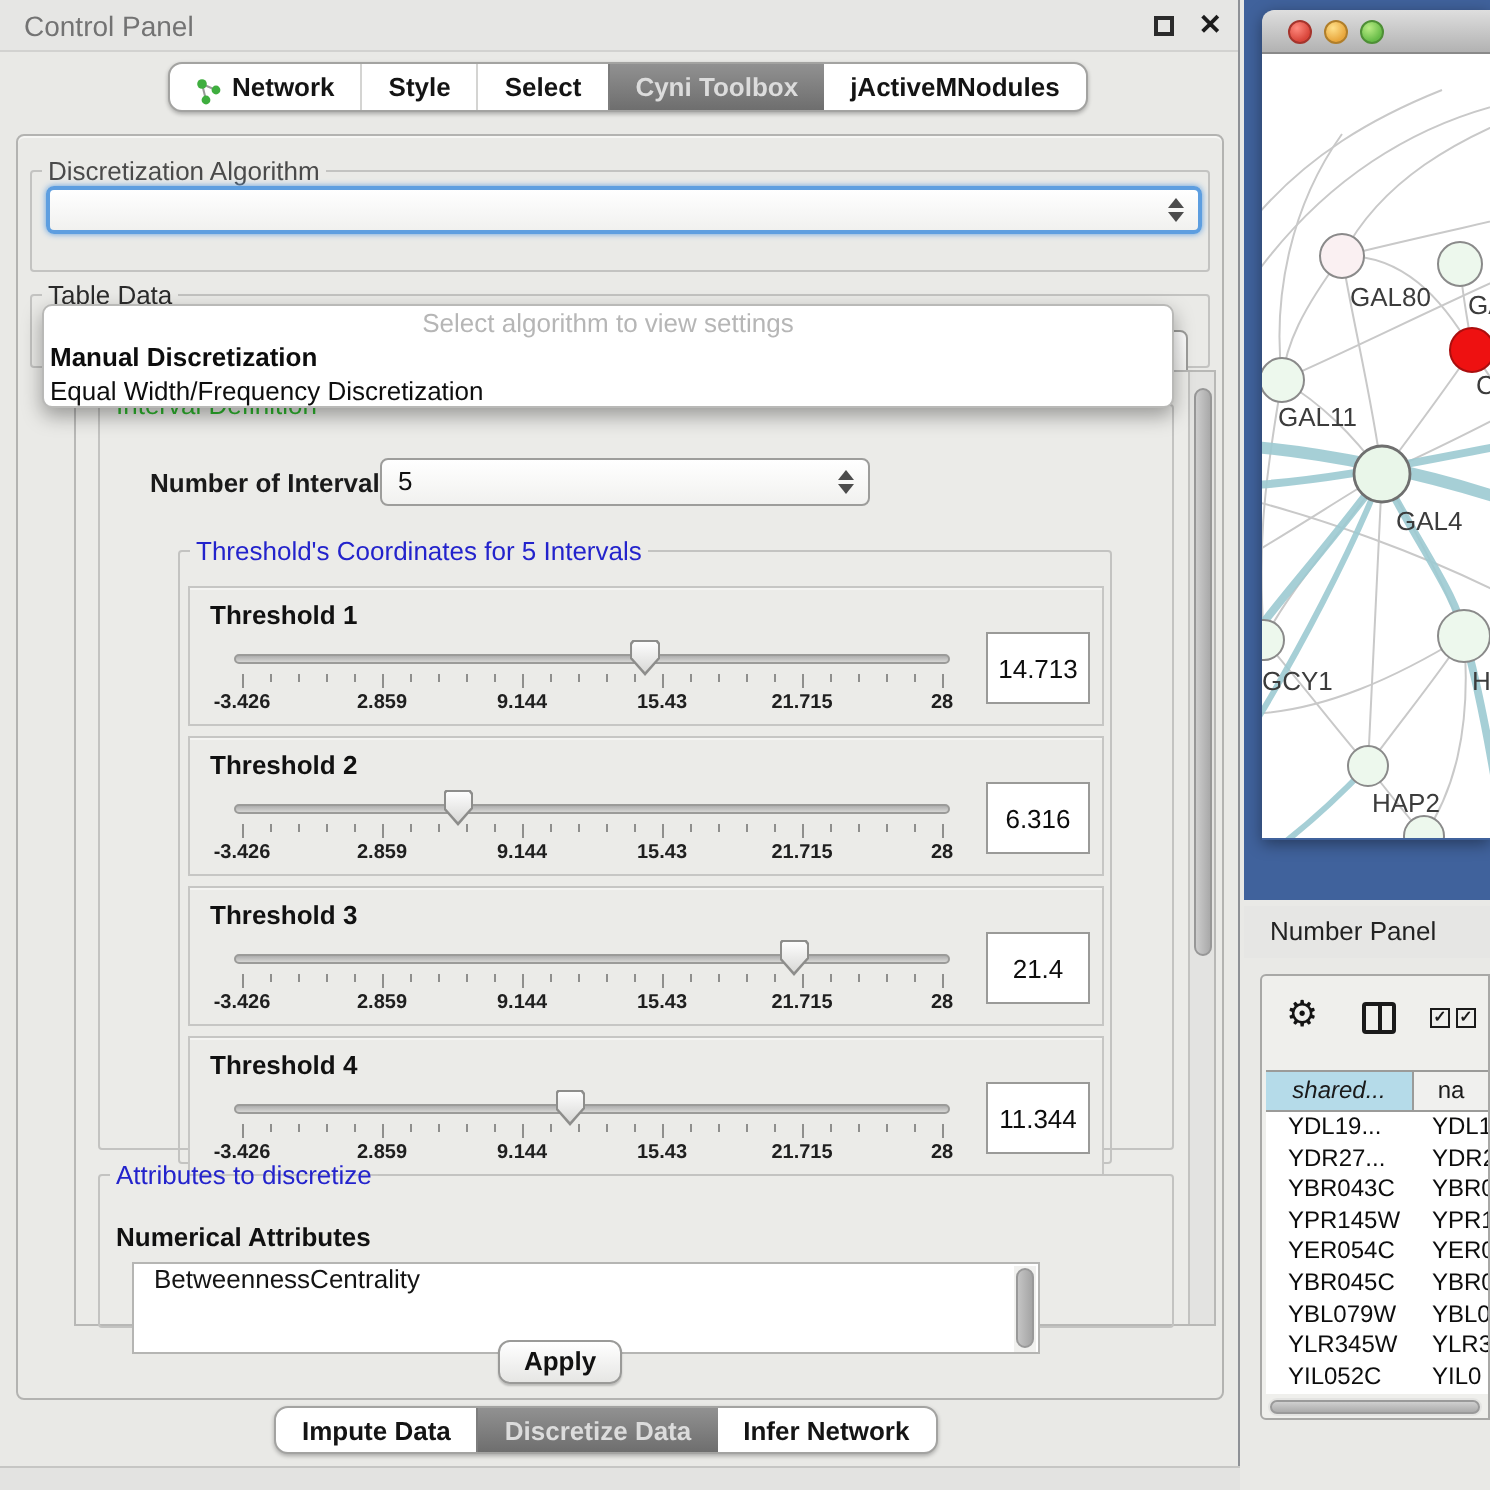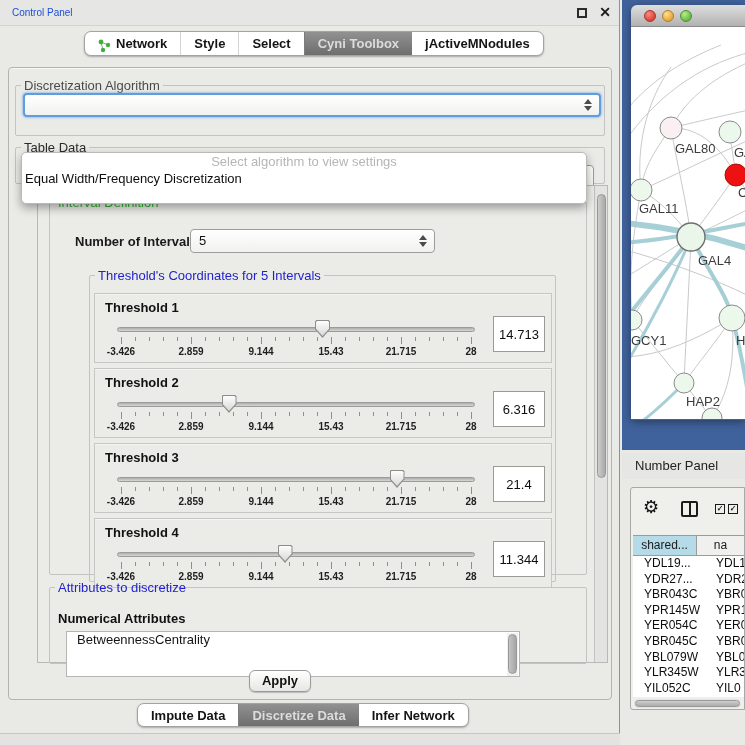--- a/index.html
+++ b/index.html
@@ -5,21 +5,21 @@
   * { margin:0; padding:0; box-sizing:border-box; }
   html,body { width:745px; height:745px; overflow:hidden; background:#e9e9e6;
     font-family:"Liberation Sans", sans-serif; color:#1a1a1a; }
   .root { position:relative; width:745px; height:745px; }
 
   
   .control-panel { position:absolute; left:0; top:0; width:620px; height:745px;
     background:#e9e9e6; border-right:1px solid #8e9196; }
   .cp-titlebar { position:absolute; left:0; top:0; width:100%; height:26px;
     background:#e6e6e4; border-bottom:1px solid #d2d2d0; }
-  .cp-title { position:absolute; left:12px; top:0; line-height:26px; font-size:10px; color:#1d4ed8; }
+  .cp-title { position:absolute; left:12px; top:0; line-height:26px; font-size:14px; color:#737373; }
   .float-icon { position:absolute; right:32px; top:8px; width:10px; height:10px;
     border:2px solid #2b2b2b; background:transparent; }
   .close-icon { position:absolute; right:8px; top:4px; font-size:14px; font-weight:bold; color:#1c1c1c; cursor:default; }
 
   
   .top-tabs { position:absolute; left:84px; top:31px; height:25px; display:flex;
     background:#ffffff; border:1px solid #a3a3a1; border-radius:7px; overflow:hidden;
     box-shadow:0 1px 2px rgba(0,0,0,.28); }
   .tab { padding:0 13px; line-height:23px; font-size:13px; font-weight:600; color:#141414;
     display:flex; align-items:center; gap:5px; white-space:nowrap; }
@@ -134,21 +134,21 @@
   .gear-icon { position:absolute; left:12px; top:8px; font-size:18px; color:#141414; }
   .split-icon { position:absolute; left:50px; top:13px; width:17px; height:16px; border:2px solid #1a1a1a; border-radius:2px; }
   .split-icon:before { content:""; position:absolute; left:50%; top:0; width:2px; height:100%; background:#1a1a1a; transform:translateX(-50%); }
   .cbox { position:absolute; top:16px; width:10px; height:10px; border:1.5px solid #1a1a1a;
     font-size:8px; line-height:8px; text-align:center; color:#1a1a1a; font-weight:bold; }
   .cbox.c1 { left:84px; } .cbox.c2 { left:97px; }
 
   .tp-header { position:absolute; left:2px; top:47px; right:0; height:21px; display:flex;
     border-top:1px solid #9b9b99; border-bottom:1px solid #9b9b99; font-size:12px; }
   .tp-hcell { height:100%; line-height:19px; text-align:center; overflow:hidden; white-space:nowrap; }
-  .tp-hcell.col1 { width:64px; background:var(--header-cell-blue,#b5dbe9); border-right:1px solid #9b9b99; color:#1a1a1a; }
+  .tp-hcell.col1 { width:74px; background:var(--header-cell-blue,#b5dbe9); border-right:1px solid #9b9b99; color:#1a1a1a;font-style:italic; }
   .tp-hcell.col2 { flex:1; background:#f0f0ee; color:#1a1a1a; }
   .tp-rows { position:absolute; left:2px; top:68px; right:0; height:141px; background:#ffffff; }
   .tp-row { display:flex; height:15.6px; font-size:12px; color:#0d0d0d; }
   .tp-cell { line-height:15.6px; white-space:nowrap; overflow:hidden; }
   .tp-cell.col1 { width:74px; padding-left:11px; }
   .tp-cell.col2 { flex:1; padding-left:9px; }
   .h-scrollbar { position:absolute; left:3px; right:3px; top:211px; height:9px; background:#e4e4e2; border-radius:5px; }
   .h-thumb { position:absolute; left:1px; top:1px; right:1px; height:7px; border-radius:4px;
     background:linear-gradient(#cfcfcf,#ababab); border:1px solid #9a9a9a; }
 
@@ -206,20 +206,21 @@
       <fieldset class="grp grp-tabledata">
         <legend class="legend-dark">Table Data</legend>
         <div class="combo tabledata-combo">
           <span class="val">galFiltered.sif default node</span>
           <span class="spinner"></span>
         </div>
       </fieldset>
 
       <div class="popup">
         <div class="prompt">Select algorithm to view settings</div>
+        <div class="opt bold">Manual Discretization</div>
         <div class="opt">Equal Width/Frequency Discretization</div>
       </div>
 
       <div class="scroll-panel">
 
         <fieldset class="grp grp-interval">
           <legend class="legend-green">Interval Definition</legend>
           <span class="intervals-label">Number of Intervals</span>
           <div class="combo intervals-combo">
             <span class="val">5</span>

